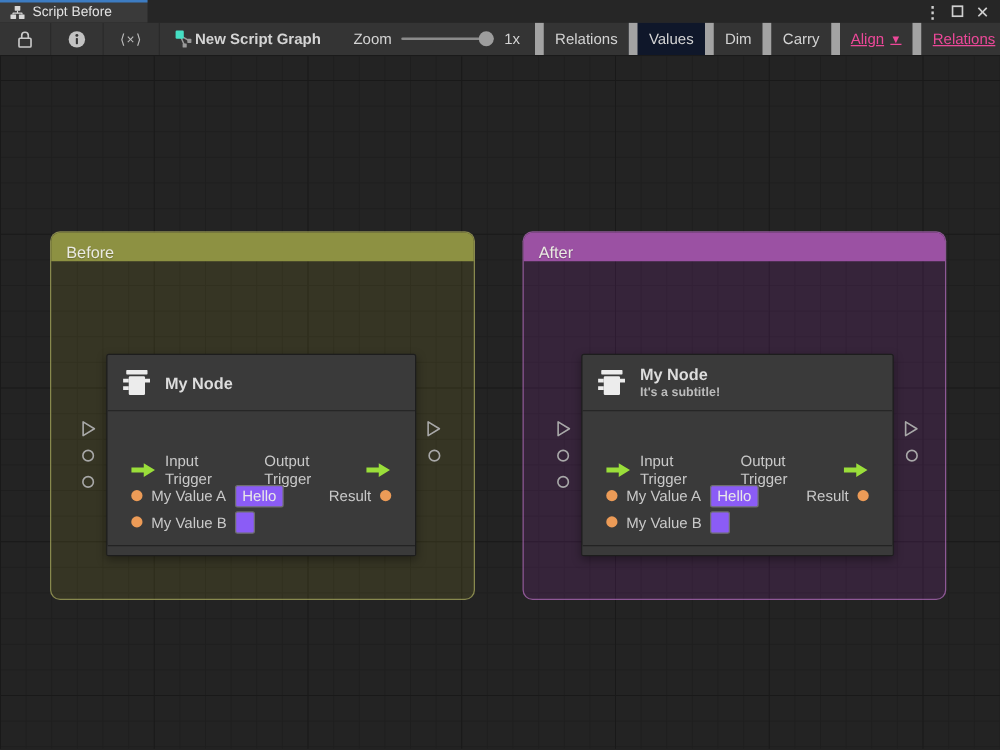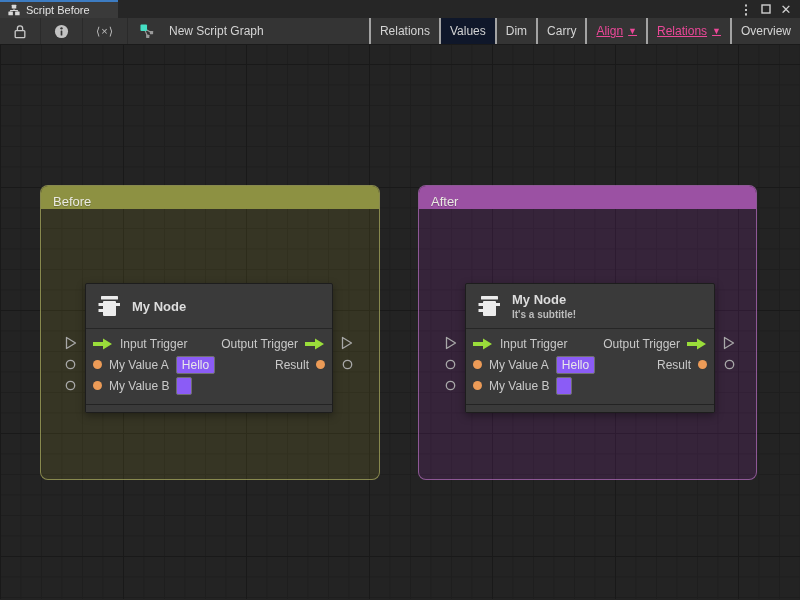--- a/index.html
+++ b/index.html
@@ -37,29 +37,29 @@
     height:27px; background:#343434; border-bottom:1px solid #1a1a1a;
     display:flex; align-items:stretch; overflow:hidden; white-space:nowrap;
     font-size:12px; color:#d4d4d4;
   }
   .tb-btn {
     display:flex; align-items:center; justify-content:center;
     border-right:1px solid #2a2a2a; padding:0 10px; flex-shrink:0;
   }
   .tb-btn.icon-only { padding:0 13px; }
   .code-glyph { font-size:11px; color:#bdbdbd; letter-spacing:1px; }
-  .newgraph { gap:14px; padding:0 14px 0 12px; border-right:none; }
+  .newgraph { gap:1px; padding:0 14px 0 12px; border-right:none;font-weight:bold; }
   .zoom-ctrl { display:flex; align-items:center; gap:8px; padding:0 12px; flex-shrink:0; }
   .zoom-track { position:relative; width:74px; height:2px; background:#8b8b8b; border-radius:1px; }
   .zoom-thumb {
     position:absolute; top:50%; width:12px; height:12px; border-radius:50%;
     background:#9d9d9d; transform:translate(-50%,-50%);
   }
   .tb-right { margin-left:auto; display:flex; align-items:stretch; }
-  .tb-right .tb-btn { border-right:none; border-left:2px solid #a3a3a3; padding:0 9px; gap:5px; }
+  .tb-right .tb-btn { border-right:none; border-left:7px solid #a3a3a3; padding:0 9px; gap:5px; }
   .tb-btn.active { background:#0f172a; }
   .tb-btn.disabled { color:#ec4899;text-decoration:underline; }
   .dd-arrow { font-size:9px; line-height:1; }
 
   
   .canvas {
     position:relative; width:800px; height:554px; background-color:#232323;
     background-image:
       linear-gradient(#191919 1px, transparent 1px),
       linear-gradient(90deg, #191919 1px, transparent 1px),
@@ -91,21 +91,21 @@
   }
   .node-header {
     min-height:45px; display:flex; align-items:center; gap:10px;
     padding:6px 10px; border-bottom:1px solid #262626;font-weight:bold;
   }
   .node-icon { color:#ececec; flex-shrink:0; }
   .node-titles { display:flex; flex-direction:column; justify-content:center; }
   .node-title { font-size:13px; color:#dddddd; }
   .node-subtitle { font-size:10px; color:#bcbcbc; margin-top:2px; }
   .node-subtitle:empty { display:none; }
-  .node-body { padding:4px 0 6px; }
+  .node-body { padding:4px 12px 6px;margin-top:32px; }
   .port-row { height:21px; display:flex; align-items:center; padding:0 7px; gap:7px; }
   .port-label { color:#c9c9c9; font-size:12px; }
   .spacer { flex:1; }
   .flow-arrow { color:var(--flow); flex-shrink:0; }
   .value-dot {
     width:9px; height:9px; border-radius:50%; background:var(--value); flex-shrink:0;
   }
   .inline-field {
     background:#8b5cf6; border:1px solid #6f6f6f; border-radius:2px;
     color:#e8e8e8; font-size:12px; height:18px; line-height:16px;
@@ -172,20 +172,27 @@
   <div class="tb-btn newgraph">
     <span>
       <svg width="15" height="15" viewBox="0 0 16 16">
         <path d="M5 5 L12 9 M5 6 L8 13" stroke="#9a9a9a" stroke-width="1.3"></path>
         <rect x="0.5" y="0.5" width="7" height="7" rx="1" fill="#45dfc4"></rect>
         <rect x="10.5" y="7.5" width="3.5" height="3.5" rx="0.5" fill="#9a9a9a"></rect>
         <rect x="6.5" y="11.5" width="3.5" height="3.5" rx="0.5" fill="#9a9a9a"></rect>
       </svg>
     </span>
     <span>New Script Graph</span>
+  </div>
+  <div class="zoom-ctrl">
+    <span>Zoom</span>
+    <span class="zoom-track">
+      <span class="zoom-thumb" style="left:92%"></span>
+    </span>
+    <span>1x</span>
   </div>
   <div class="tb-right">
     <div class="tb-btn">
       <span>Relations</span>
     </div>
     <div class="tb-btn active">
       <span>Values</span>
     </div>
     <div class="tb-btn">
       <span>Dim</span>

